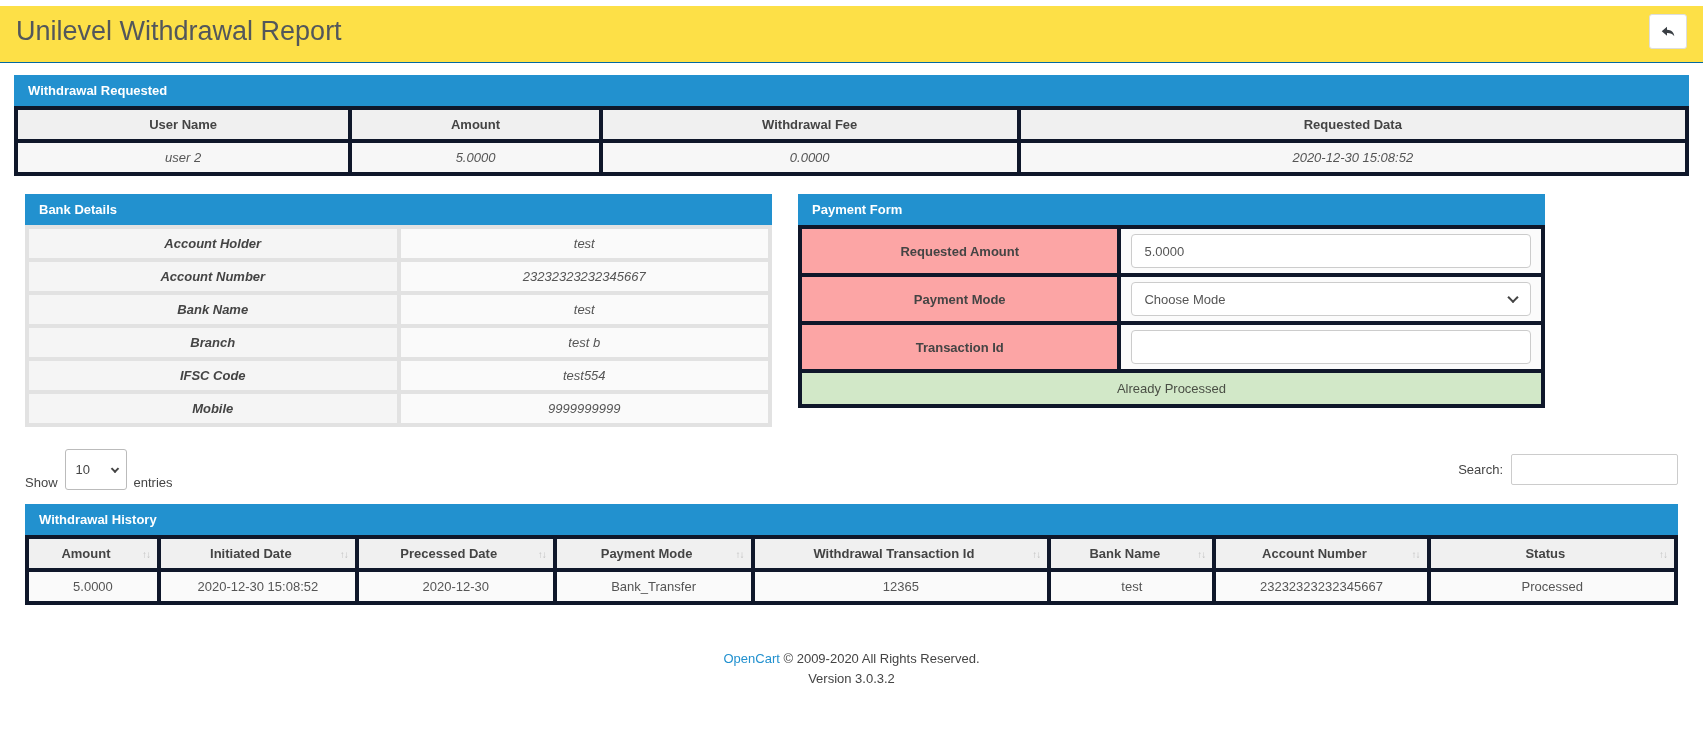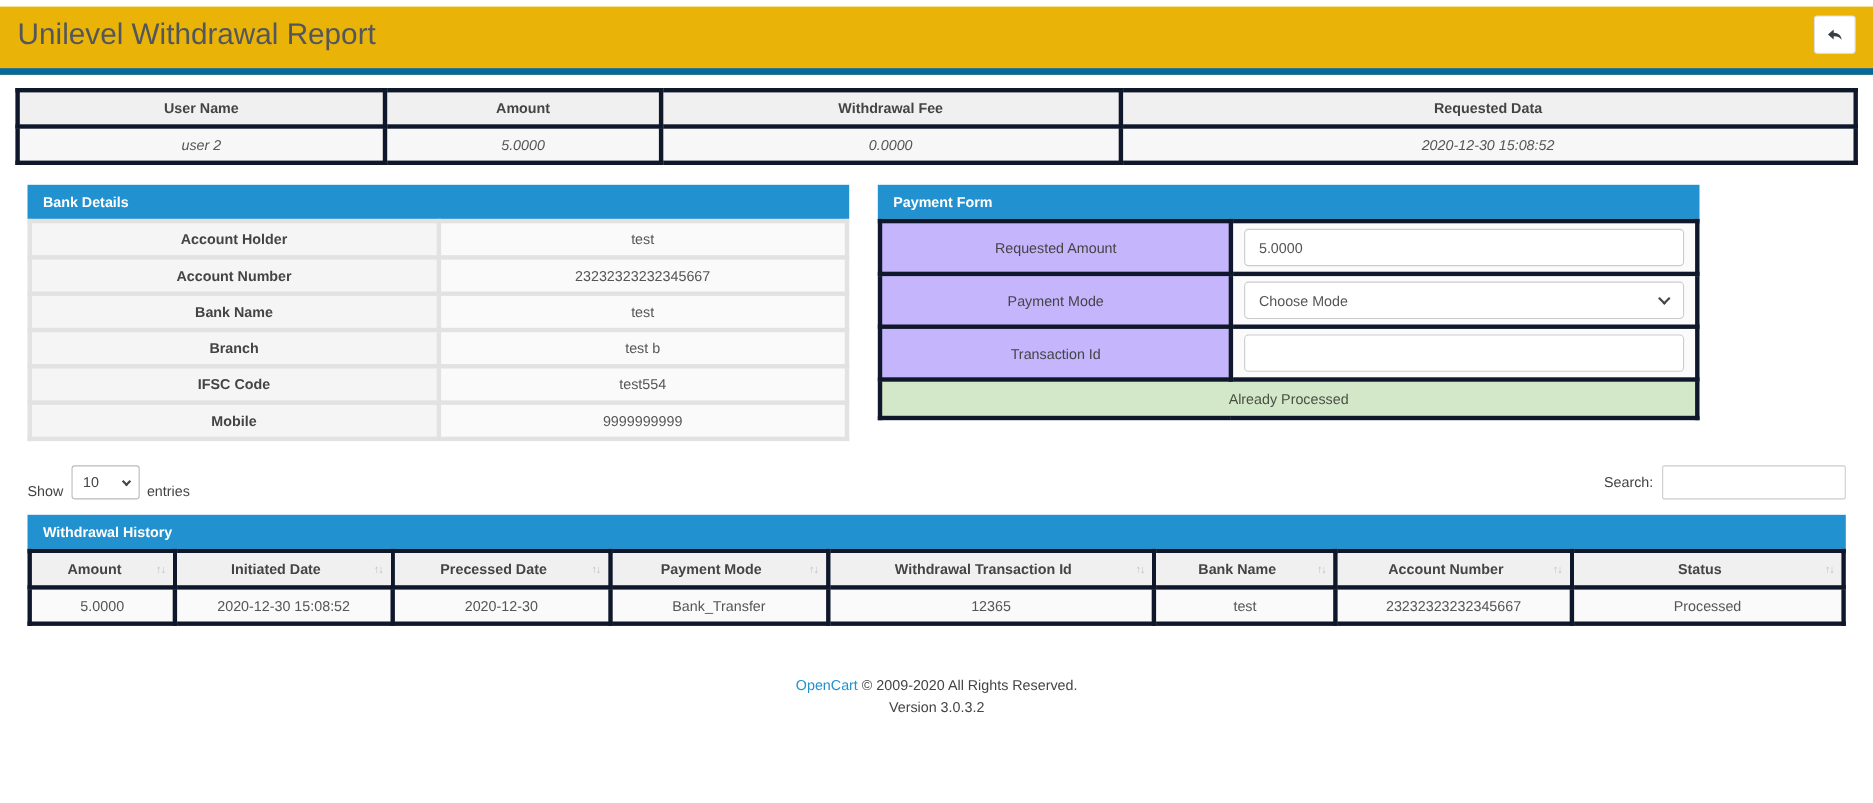--- a/index.html
+++ b/index.html
@@ -5,22 +5,22 @@
   * { box-sizing: border-box; }
   html, body { margin: 0; padding: 0; }
   body {
     width: 1703px;
     background: #ffffff;
     font-family: "Liberation Sans", sans-serif;
     color: #444;
   }
   .top-strip { height: 6px; background: #fff; }
   .page-header {
-    background: #eab308;
-    border-bottom: 6px solid #0369a1;
+    background: #fde047;
+    border-bottom: 1px solid #0369a1;
     padding: 8px 16px 13px;
     display: flex;
     justify-content: space-between;
     align-items: center;
   }
   .page-title {
     font-size: 27px;
     font-weight: 400;
     color: #53575b;
     margin: 0;
@@ -50,25 +50,25 @@
   td, th { border: 4px solid #0f172a; padding: 7px 8px; }
 
   
   .wr-table th { background: #f0f0f0; color: #444; font-weight: bold; text-align: center; }
   .wr-table td { background: #f7f7f7; color: #555; text-align: center; font-style: italic; }
 
   
   .two-col { display: flex; gap: 26px; margin-top: 18px; }
   .panel-half { width: 747px; }
 
-  .bank-table td { border-color: #e2e2e2; }
+  .bank-table td { border-color: #e2e2e2; font-style: italic; }
   .bank-table .lbl { width: 50%; background: #f5f5f5; font-weight: bold; text-align: center; color: #444; }
   .bank-table .val { background: #fafafa; text-align: center; color: #555; }
 
-  .pf-table .lbl { width: 43%; background: #c4b5fd; font-weight: normal; text-align: center; color: #444; }
+  .pf-table .lbl { width: 43%; background: #fca5a5; font-weight: bold; text-align: center; color: #444; }
   .pf-table .field { background: #fbfbfb; padding: 5px 10px; }
   .pf-table input, .pf-table select {
     width: 100%; height: 34px;
     border: 1px solid #ccc; border-radius: 4px;
     padding: 6px 12px;
     font-size: 13px; color: #555;
     background: #fff;
     font-family: "Liberation Sans", sans-serif;
     appearance: none; -webkit-appearance: none;
     outline: none;
@@ -85,21 +85,21 @@
 
   
   .dt-controls {
     display: flex; justify-content: space-between; align-items: center;
     margin: 22px 11px 14px;
     font-size: 13px; color: #444;
   }
   .dt-length { display: flex; align-items: flex-end; gap: 7px; }
   .dt-length .select-wrap { display: inline-block; }
   .dt-length select {
-    width: 62px; height: 31px;
+    width: 62px; height: 41px;
     border: 1px solid #bbb; border-radius: 3px;
     padding: 4px 18px 4px 10px;
     font-size: 13px; color: #444; background: #fff;
     appearance: none; -webkit-appearance: none;
   }
   .dt-length .chev { right: 9px; width: 6px; height: 6px; border-width: 0 2px 2px 0; border-color: #444; border-style: solid; }
   .dt-search { display: flex; align-items: center; gap: 8px; }
   .dt-search input {
     width: 167px; height: 31px;
     border: 1px solid #ccc; border-radius: 2px;
@@ -156,20 +156,21 @@
       <svg viewBox="0 0 24 24">
           <path d="M10.5 8.5V4.2L2.6 11l7.9 6.8v-4.4c5.1-.1 8.3 1.4 10.9 4.9-.6-6.1-4.3-9.5-10.9-9.8z"></path>
         </svg>
     </span>
   </button>
 </header>
 
 <div class="content">
 
   <section>
+    <div class="panel-heading">Withdrawal Requested</div>
     <table class="wr-table">
       <colgroup>
           <col class="c20">
           <col class="c15">
           <col class="c25">
           <col class="c40">
         </colgroup>
       <tbody>
           <tr>
         <th>User Name</th>

